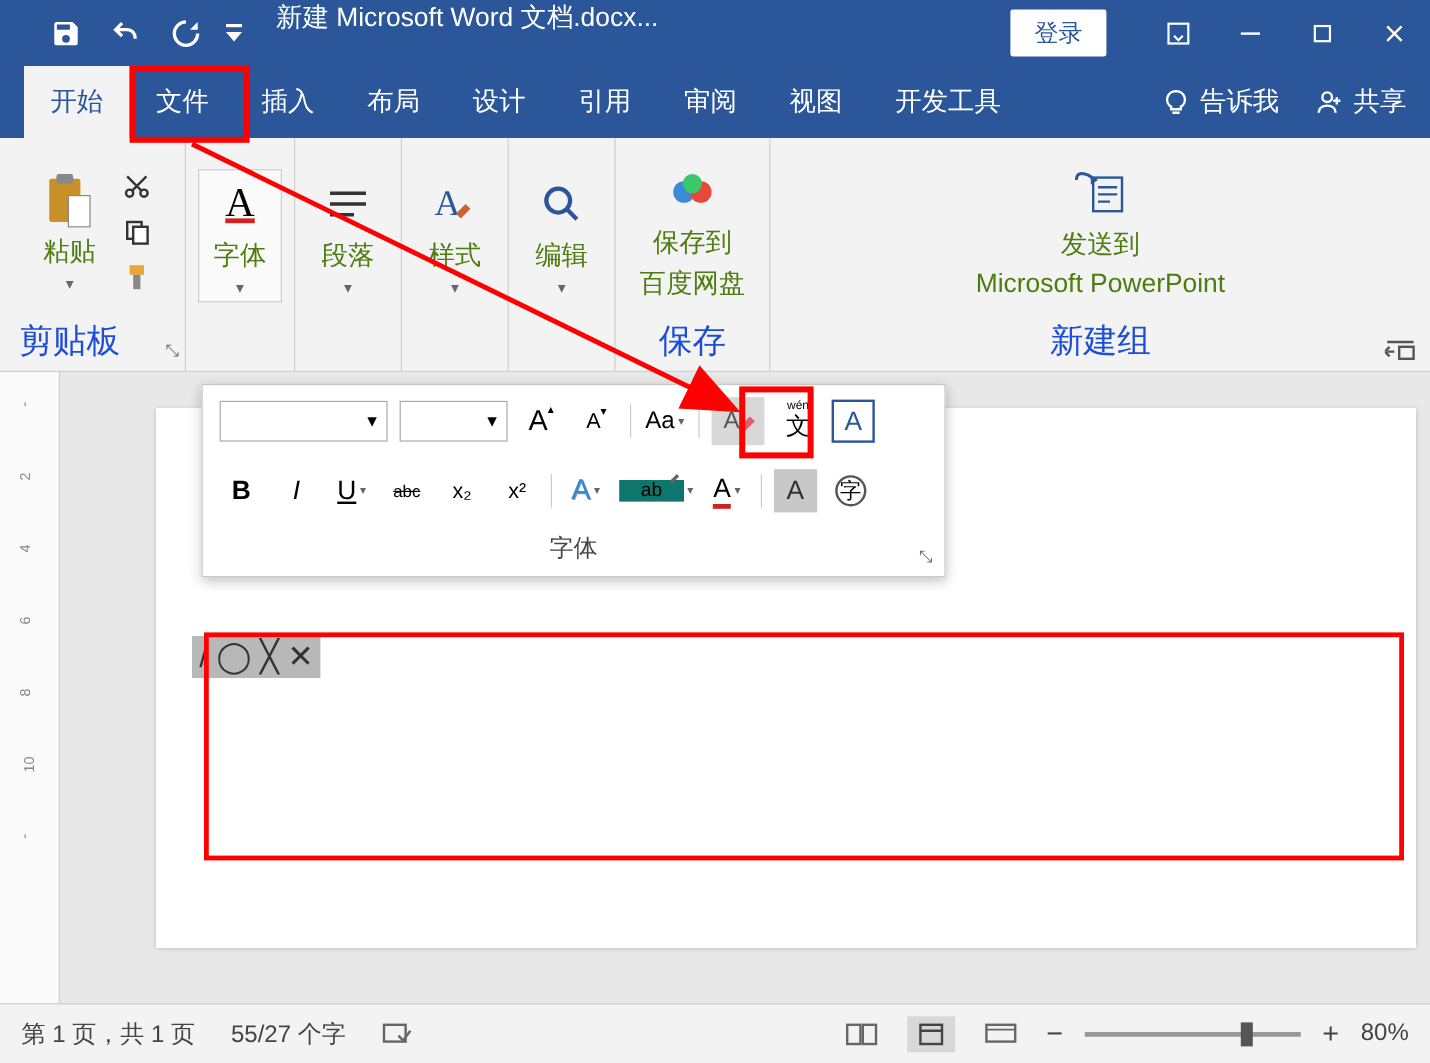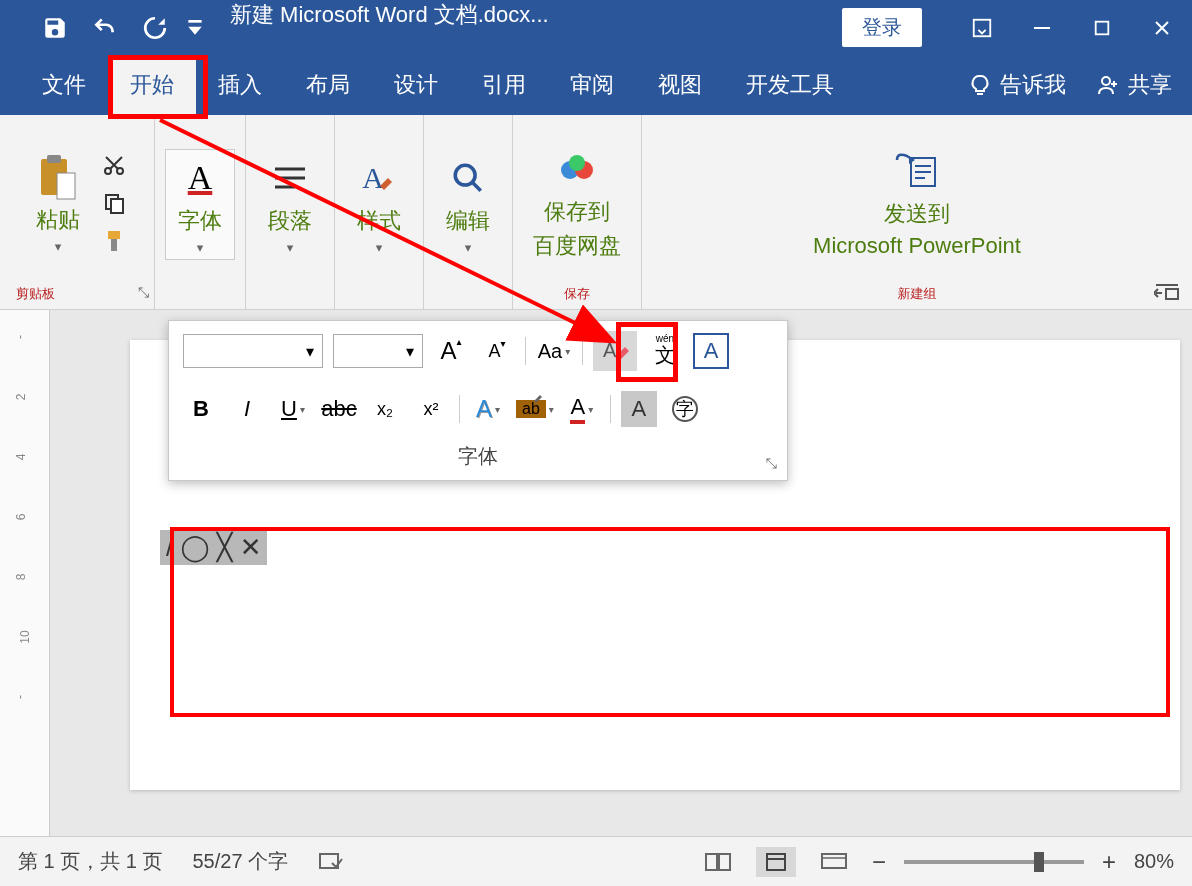--- a/index.html
+++ b/index.html
@@ -18,21 +18,21 @@
 .tab-bar { height: 60px; background: #2b579a; display: flex; align-items: stretch; color: white; padding-left: 20px; }
 .tab { padding: 0 22px; display: flex; align-items: center; font-size: 22px; cursor: pointer; position: relative; }
 .tab.active { background: #f3f3f3; color: #2b579a; }
 .tab-right { margin-left: auto; display: flex; align-items: center; padding-right: 20px; gap: 30px; }
 .tab-icon-label { display: flex; align-items: center; gap: 8px; font-size: 22px; }
 
 
 .ribbon { height: 195px; background: #f3f3f3; border-bottom: 1px solid #d0d0d0; display: flex; position: relative; }
 .ribbon-group { border-right: 1px solid #d0d0d0; display: flex; flex-direction: column; align-items: center; padding: 10px 10px 6px 10px; }
 .ribbon-group-body { flex: 1; display: flex; align-items: center; gap: 6px; }
-.ribbon-group-label { font-size: 13px; color: #b91c1c; margin-top: 4px; }
+.ribbon-group-label { font-size: 28px; color: #1d4ed8; margin-top: 4px; }
 .vbtn { display: flex; flex-direction: column; align-items: center; gap: 4px; cursor: pointer; padding: 4px 10px; }
 .vbtn-icon { width: 48px; height: 48px; display: flex; align-items: center; justify-content: center; font-size: 32px; }
 .vbtn-label { font-size: 22px; color: #4d7c0f; }
 .vbtn-caret { font-size: 13px; color: #666; }
 .mini-col { display: flex; flex-direction: column; gap: 6px; }
 .mini-btn { width: 32px; height: 32px; display: flex; align-items: center; justify-content: center; cursor: pointer; }
 .collapse-ribbon { position: absolute; right: 12px; bottom: 6px; cursor: pointer; }
 
 
 .doc-area { position: absolute; top: 310px; left: 0; right: 0; bottom: 50px; background: #e8e8e8; display: flex; }
@@ -123,22 +123,22 @@
     </div>
     <div class="win-btn">
       <svg width="20" height="20" viewBox="0 0 20 20">
           <path d="M4 4l12 12M16 4L4 16" stroke="white" stroke-width="2"></path>
         </svg>
     </div>
   </div>
 </div>
 
 <div class="tab-bar">
+  <div class="tab active">开始</div>
   <div class="tab">文件</div>
-  <div class="tab active">开始</div>
   <div class="tab">插入</div>
   <div class="tab">布局</div>
   <div class="tab">设计</div>
   <div class="tab">引用</div>
   <div class="tab">审阅</div>
   <div class="tab">视图</div>
   <div class="tab">开发工具</div>
   <div class="tab-right">
     <div class="tab-icon-label">
       <svg width="24" height="24" viewBox="0 0 24 24">
@@ -359,34 +359,34 @@
     <div class="fbtn">
         <b style="font-size:22px">B</b>
       </div>
     <div class="fbtn">
         <i style="font-size:22px">I</i>
       </div>
     <div class="fbtn wcaret">
         <span style="font-size:22px;text-decoration:underline">U</span>
       </div>
     <div class="fbtn">
-        <span style="font-size:22px;text-decoration:line-through">abc</span>
+        <span style="font-size:14px;text-decoration:line-through">abc</span>
       </div>
     <div class="fbtn">
         <span style="font-size:18px">x₂</span>
       </div>
     <div class="fbtn">
         <span style="font-size:18px">x²</span>
       </div>
     <div style="width:1px;height:28px;background:#ccc"></div>
     <div class="fbtn wcaret">
         <span style="font-size:24px;color:#2b8bd8;text-shadow:1px 1px 0 #999">A</span>
       </div>
     <div class="fbtn wcaret">
-        <span style="font-size:16px;background:#a16207;padding:0 6px">ab</span>
+        <span style="font-size:16px;background:#0f766e;padding:0 18px">ab</span>
         <svg width="12" height="12" viewBox="0 0 12 12" style="position:absolute;top:2px;right:10px">
           <path d="M2 8L8 2L10 4L4 10z" fill="#666"></path>
         </svg>
       </div>
     <div class="fbtn wcaret">
         <span style="font-size:22px;border-bottom:4px solid #d02222">A</span>
       </div>
     <div style="width:1px;height:28px;background:#ccc"></div>
     <div class="fbtn" style="background:#c8c8c8">
         <span style="font-size:22px;color:#333">A</span>

